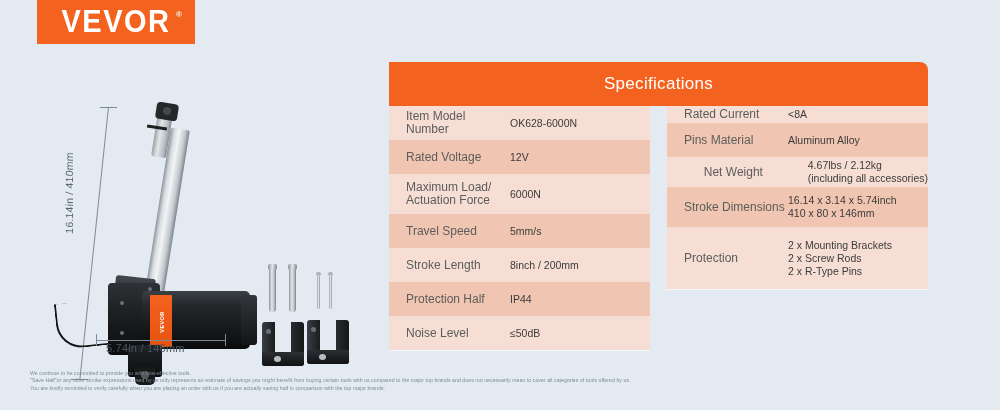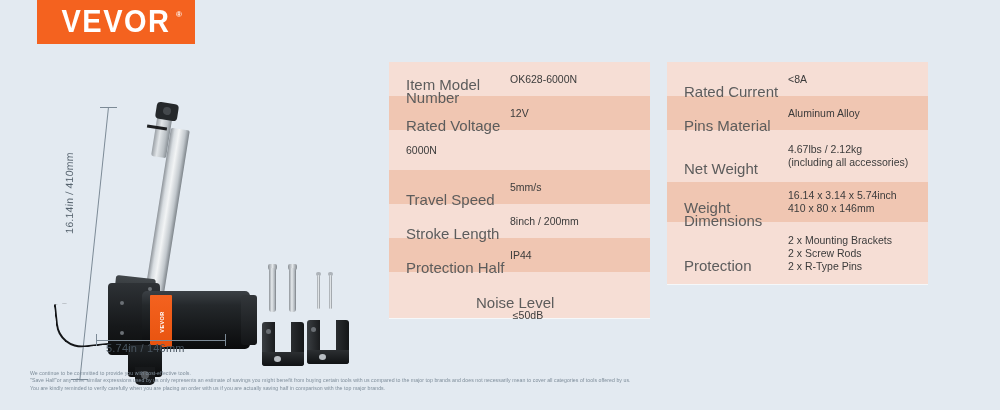--- a/index.html
+++ b/index.html
@@ -407,25 +407,24 @@
     display: flex;
     align-items: center;
     padding: 0 0 0 17px;
     box-sizing: border-box;
     box-shadow: 0 1px 0 rgba(255,255,255,0.65);
   }
   .spec-row.odd  { background: #f6ded5; }
   .spec-row.even { background: #f0c6b2; }
   .spec-label {
     width: 104px;
-    font-size: 15px;
+    font-size: 12px;
     color: #5c5c5c;
     line-height: 13px;
     flex-shrink: 0;
-    margin-top: 24px;
   }
   .spec-value {
     font-size: 10.5px;
     color: #3b3b3b;
     line-height: 13px;
   }
 
   
   .footer {
     position: absolute;
@@ -507,65 +506,69 @@
     </div>
   </div>
 
   <div class="dim-h-tick-l"></div>
   <div class="dim-h-line"></div>
   <div class="dim-h-tick-r"></div>
   <div class="dim-h-label">5.74in / 146mm</div>
 </div>
 
 <div class="spec-table">
+  <div class="spec-header">
+    <span class="spec-title">Specifications</span>
+  </div>
   <div class="spec-body">
     <div class="spec-col" id="spec-left-col">
         <div class="spec-row odd" style="height: 34px;">
           <div class="spec-label">Item Model Number</div>
           <div class="spec-value">OK628-6000N</div>
         </div>
         <div class="spec-row even" style="height: 34px;">
           <div class="spec-label">Rated Voltage</div>
           <div class="spec-value">12V</div>
         </div>
         <div class="spec-row odd" style="height: 40px;">
+          <div class="spec-label">Maximum Load/<br>Actuation Force</div>
           <div class="spec-value">6000N</div>
         </div>
         <div class="spec-row even" style="height: 34px;">
           <div class="spec-label">Travel Speed</div>
           <div class="spec-value">5mm/s</div>
         </div>
         <div class="spec-row odd" style="height: 34px;">
           <div class="spec-label">Stroke Length</div>
           <div class="spec-value">8inch / 200mm</div>
         </div>
         <div class="spec-row even" style="height: 34px;">
           <div class="spec-label">Protection Half</div>
           <div class="spec-value">IP44</div>
         </div>
-        <div class="spec-row odd" style="height: 46px; flex-direction: column;">
+        <div class="spec-row odd" style="height: 34px;">
           <div class="spec-label">Noise Level</div>
           <div class="spec-value">≤50dB</div>
         </div>
       </div>
     <div class="spec-col-right" id="spec-right-col">
-        <div class="spec-row odd" style="height: 34px;">
+        <div class="spec-row odd" style="height: 17px;">
           <div class="spec-label">Rated Current</div>
           <div class="spec-value">&lt;8A</div>
         </div>
         <div class="spec-row even" style="height: 34px;">
           <div class="spec-label">Pins Material</div>
           <div class="spec-value">Aluminum Alloy</div>
         </div>
-        <div class="spec-row odd" style="height: 52px;">
+        <div class="spec-row odd" style="height: 30px; justify-content: flex-end;">
           <div class="spec-label">Net Weight</div>
           <div class="spec-value">4.67lbs / 2.12kg<br>(including all accessories)</div>
         </div>
         <div class="spec-row even" style="height: 40px;">
-          <div class="spec-label">Weight Dimensions</div>
+          <div class="spec-label">Stroke Dimensions</div>
           <div class="spec-value">16.14 x 3.14 x 5.74inch<br>410 x 80 x 146mm</div>
         </div>
         <div class="spec-row odd" style="height: 62px;">
           <div class="spec-label">Protection</div>
           <div class="spec-value">2 x Mounting Brackets<br>2 x Screw Rods<br>2 x R-Type Pins</div>
         </div>
       </div>
   </div>
 </div>
 

